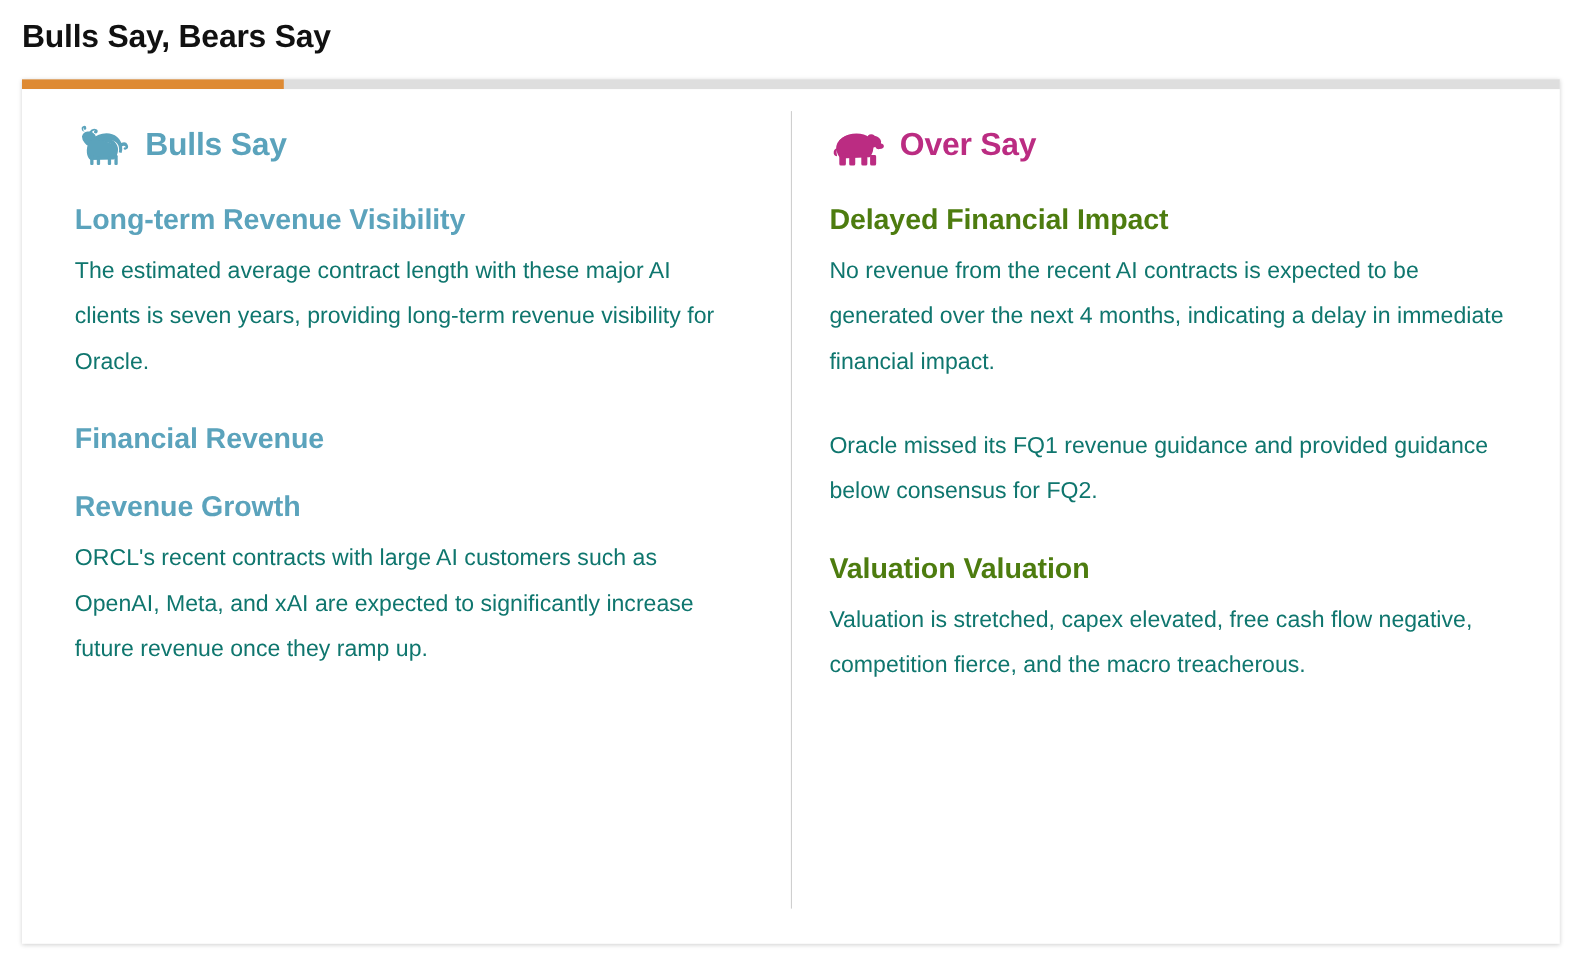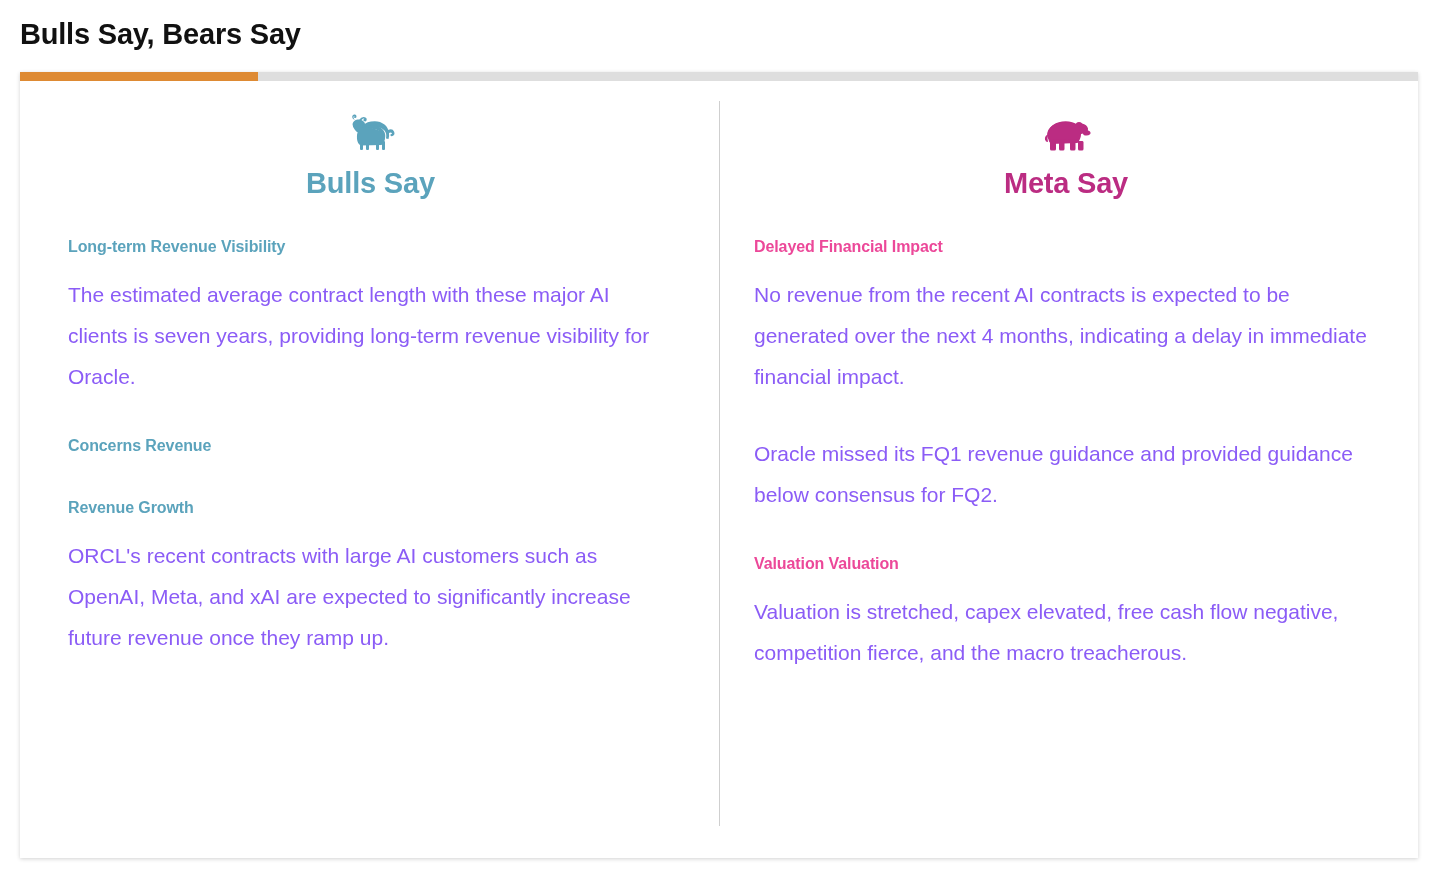--- a/index.html
+++ b/index.html
@@ -89,21 +89,20 @@
     margin-bottom: 32px;
     padding-top: 11px;
   }
 
   
   .col-head {
     display: flex;
     align-items: center;
     gap: 14px;
     margin: 0 0 34px 0;
-    flex-direction: column;
   }
   .col-head .animal-icon {
     display: block;
     width: 50px;
     height: 40px;
     flex: 0 0 auto;
   }
   .col-head .col-title {
     font-size: 29px;
     font-weight: bold;
@@ -112,33 +111,33 @@
     white-space: nowrap;
   }
   .bulls .col-title { color: #5ba3bc; }
   .bears .col-title { color: #bb2c82; }
 
   
   .section { margin: 0 0 36px 0; }
   .section:last-child { margin-bottom: 0; }
 
   .section-title {
-    font-size: 16px;
+    font-size: 26px;
     font-weight: bold;
     line-height: 26px;
     margin: 0 0 14px 0;
     letter-spacing: -0.1px;
   }
   .bulls .section-title { color: #5ba3bc; }
-  .bears .section-title { color: #ec4899; }
+  .bears .section-title { color: #4d7c0f; }
 
   .section-body {
     font-size: 21px;
     line-height: 41px;
-    color: #8b5cf6;
+    color: #0f766e;
     margin: 0;
     max-width: 610px;
   }
   .bears .section-body { max-width: 615px; }
 </style>
 </head>
 <body>
 
 <div class="page">
 
@@ -178,21 +177,21 @@
           </svg>
           <div class="col-title">Bulls Say</div>
         </div>
 
         <div class="section">
           <div class="section-title">Long-term Revenue Visibility</div>
           <p class="section-body">The estimated average contract length with these major AI clients is seven years, providing long-term revenue visibility for Oracle.</p>
         </div>
 
         <div class="section">
-          <div class="section-title">Concerns Revenue</div>
+          <div class="section-title">Financial Revenue</div>
         </div>
 
         <div class="section">
           <div class="section-title">Revenue Growth</div>
           <p class="section-body">ORCL's recent contracts with large AI customers such as OpenAI, Meta, and xAI are expected to significantly increase future revenue once they ramp up.</p>
         </div>
 
       </div>
 
       <div class="column bears">
@@ -210,21 +209,21 @@
               <path d="M12 48 q0 -14 11 -21 q14 -9 33 -6 q16 3 21 14 q4 9 0 19 l-59 2 q-6 -3 -6 -8z"></path>
 
               <path d="M18 58 h10 q2 0 2 3 v13 q0 3 -3 3 h-6 q-3 0 -3 -3z"></path>
               <path d="M36 60 h9 q2 0 2 3 v11 q0 3 -3 3 h-5 q-3 0 -3 -3z"></path>
               <path d="M58 60 h9 q2 0 2 3 v11 q0 3 -3 3 h-5 q-3 0 -3 -3z"></path>
               <path d="M74 58 h9 q2 0 2 3 v13 q0 3 -3 3 h-5 q-3 0 -3 -3z"></path>
 
               <path d="M12 46 q-5 3 -4 9 q1 5 6 5z"></path>
             </g>
           </svg>
-          <div class="col-title">Meta Say</div>
+          <div class="col-title">Over Say</div>
         </div>
 
         <div class="section">
           <div class="section-title">Delayed Financial Impact</div>
           <p class="section-body">No revenue from the recent AI contracts is expected to be generated over the next 4 months, indicating a delay in immediate financial impact.</p>
         </div>
 
         <div class="section">
           <p class="section-body">Oracle missed its FQ1 revenue guidance and provided guidance below consensus for FQ2.</p>
         </div>

